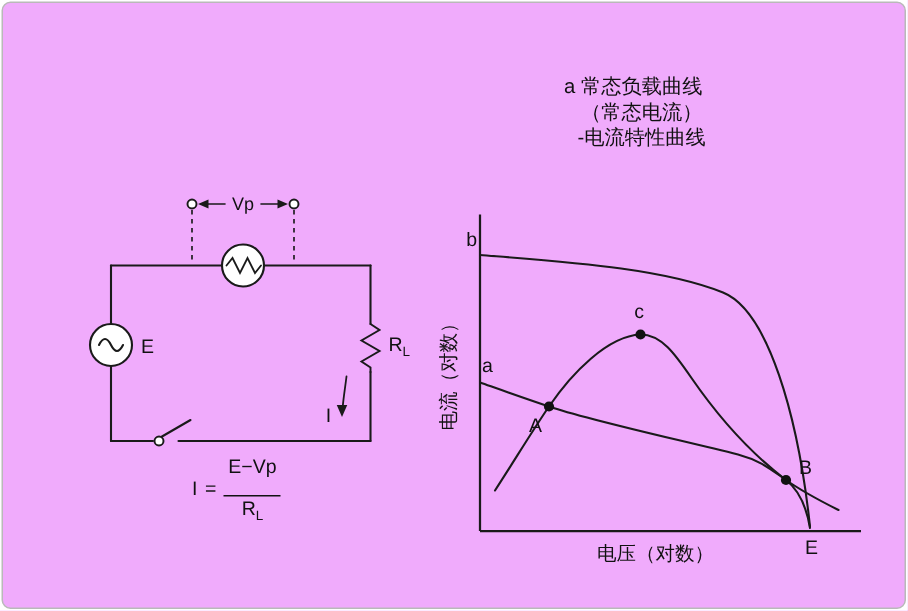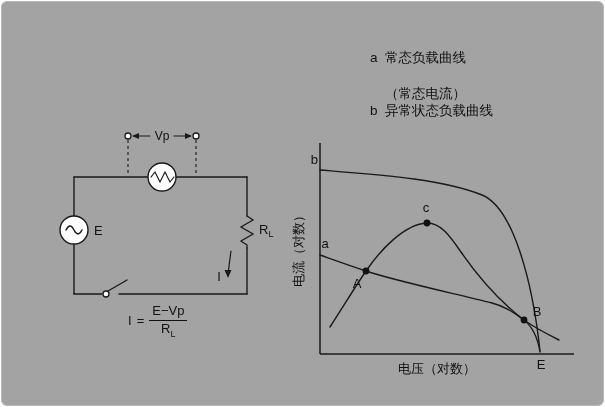--- a/index.html
+++ b/index.html
@@ -1,52 +1,52 @@
 <!DOCTYPE html>
 <html><head>
 <meta charset="utf-8">
 <style>
   html,body{margin:0;padding:0;background:#fff;}
   body{width:605px;height:407px;font-family:"Liberation Sans",sans-serif;}
-  .canvas{position:relative;width:601px;height:403px;margin:1px;border:1px solid #b9b9b9;border-radius:6px;background:#a3a3a3;overflow:hidden;}
+  .canvas{position:relative;width:601px;height:403px;margin:1px;border:1px solid #b9b9b9;border-radius:6px;background:#f0abfc;overflow:hidden;text-align:center;}
   svg{position:absolute;overflow:visible;}
   svg text{font-family:"Liberation Sans",sans-serif;font-size:13px;fill:#111;}
   .w{stroke:#1a1a1a;stroke-width:1.4;fill:none;stroke-linecap:round;}
   .term{fill:#fff;stroke:#1a1a1a;stroke-width:1.3;}
   .sym{fill:#fff;stroke:#1a1a1a;stroke-width:1.4;}
   .dash{stroke:#1a1a1a;stroke-width:1.1;stroke-dasharray:3,3;fill:none;}
   .ah{fill:#1a1a1a;stroke:none;}
   .ax{stroke:#1a1a1a;stroke-width:1.5;fill:none;}
   .cv{stroke:#1a1a1a;stroke-width:1.4;fill:none;stroke-linecap:round;}
   .dot{fill:#111;stroke:none;}
   .mid{text-anchor:middle;}
   .enda{text-anchor:end;}
   .sub{font-size:9px;}
   .legend{position:absolute;left:368px;top:47px;font-size:13.5px;line-height:17px;color:#111;}
   .lg-key{display:inline-block;width:15px;}
-  .lg-indent{padding-left:15px;margin-top:19px;}
+  .lg-indent{padding-left:15px;}
   .formula{position:absolute;left:126px;top:301px;display:flex;align-items:center;gap:5px;font-size:13px;color:#111;}
   .frac{display:inline-flex;flex-direction:column;align-items:center;}
-  .num{border-bottom:1.3px solid #111;padding:0 3px 2px 3px;}
+  .num{border-bottom:1.3px solid #111;padding:0 3px 12px 3px;}
   .den sub{font-size:9px;}
 </style>
 </head>
 <body>
 
 <div class="canvas">
 
   <div class="legend">
     <div class="lg-row">
       <span class="lg-key">a</span><span>常态负载曲线</span>
     </div>
     <div class="lg-row lg-indent">
       <span>（常态电流）</span>
     </div>
-    <div class="lg-row">
-      <span class="lg-key">b</span><span>异常状态负载曲线</span>
+    <div class="lg-row lg-indent">
+      <span>-电流特性曲线</span>
     </div>
   </div>
 
   <svg width="260" height="200" viewBox="0 0 260 200" style="left:40px;top:108px;">
 
     <line class="w" x1="32" y1="67" x2="205" y2="67"></line>
     <line class="w" x1="32" y1="67" x2="32" y2="106"></line>
     <line class="w" x1="32" y1="134" x2="32" y2="184"></line>
     <line class="w" x1="205" y1="67" x2="205" y2="106"></line>
     <line class="w" x1="205" y1="138" x2="205" y2="184"></line>

